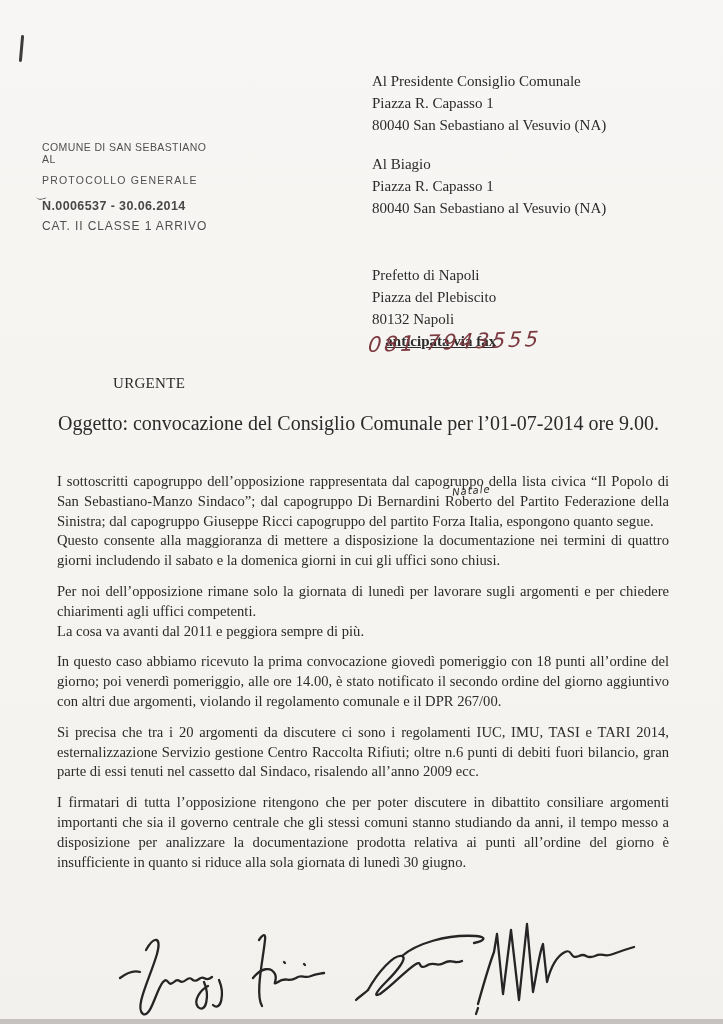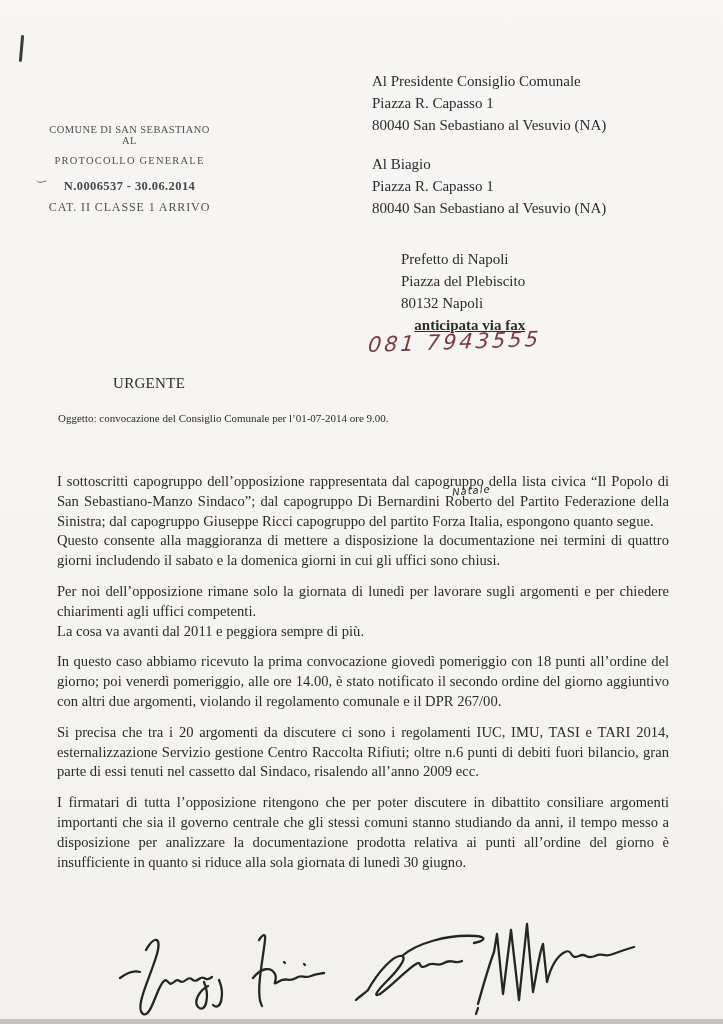--- a/index.html
+++ b/index.html
@@ -16,48 +16,48 @@
   .scan-bottom-edge {
     position: absolute; left: 0; bottom: 0; width: 100%; height: 5px;
     background: #bdbab6; opacity: .85;
   }
   .pen-mark {
     position: absolute; left: 20px; top: 35px; width: 2.5px; height: 27px;
     background: #3c3c3c; border-radius: 2px; transform: rotate(5deg);
   }
   
   .stamp {
-    position: absolute; left: 42px; top: 124px; width: 175px;
-    text-align: center; color: #4f4f4f;
-    font-family: Liberation Serif, serif;
+    position: absolute; left: 42px; top: 141px; width: 175px;
+    color: #4f4f4f;
+    font-family: Liberation Sans, sans-serif;
   }
   .stamp .s1 { font-size: 10.5px; letter-spacing: .4px; margin-bottom: 9px; }
   .stamp .s2 { font-size: 10.5px; letter-spacing: 1.2px; margin-bottom: 13px; }
   .stamp .s3 { font-size: 12.5px; font-weight: bold; letter-spacing: .4px; margin-bottom: 6px; color: #484848; }
   .stamp .s4 { font-size: 12px; letter-spacing: .9px; }
   .stamp-tick {
     position: absolute; left: -6px; top: 52px; width: 10px; height: 6px;
     border-bottom: 1.6px solid #555; border-radius: 0 0 0 70%;
     transform: rotate(-18deg);
   }
   
   .recipient { position: absolute; left: 372px; font-size: 15px; line-height: 22px; }
   .recipient.r1 { top: 70px; }
   .recipient.r2 { top: 153px; }
-  .recipient.r3 { top: 248px; margin-left: 29px; }
+  .recipient.r3 { top: 264px; }
   .recipient .fax-emph { font-weight: bold; text-decoration: underline; text-align: right; }
   .fax-number {
     position: absolute; left: 368px; top: 333px;
     font-family: "DejaVu Sans", sans-serif; font-style: italic;
     font-size: 21px; letter-spacing: 3px; color: #7d3a40;
     transform: rotate(-2deg) skewX(-7deg); transform-origin: left center;
   }
   
   .urgente { position: absolute; left: 65px; top: 375px; font-size: 15px; letter-spacing: .3px; margin-left: 48px; }
-  .subject { position: absolute; left: 58px; top: 412px; font-size: 11px; text-align: right; }
+  .subject { position: absolute; left: 58px; top: 412px; font-size: 20px; text-align: right; }
   .body-text {
     position: absolute; left: 57px; top: 472px; width: 612px;
     font-size: 14.6px; line-height: 19.8px; text-align: justify;
   }
   .body-text p { margin: 0; }
   .body-text p.gap { margin-top: 11px; }
   .name-annotation {
     position: absolute; left: 452px; top: 485px;
     font-family: "DejaVu Sans", sans-serif; font-style: italic;
     font-size: 10px; letter-spacing: 1px; color: #2a2a2a;

